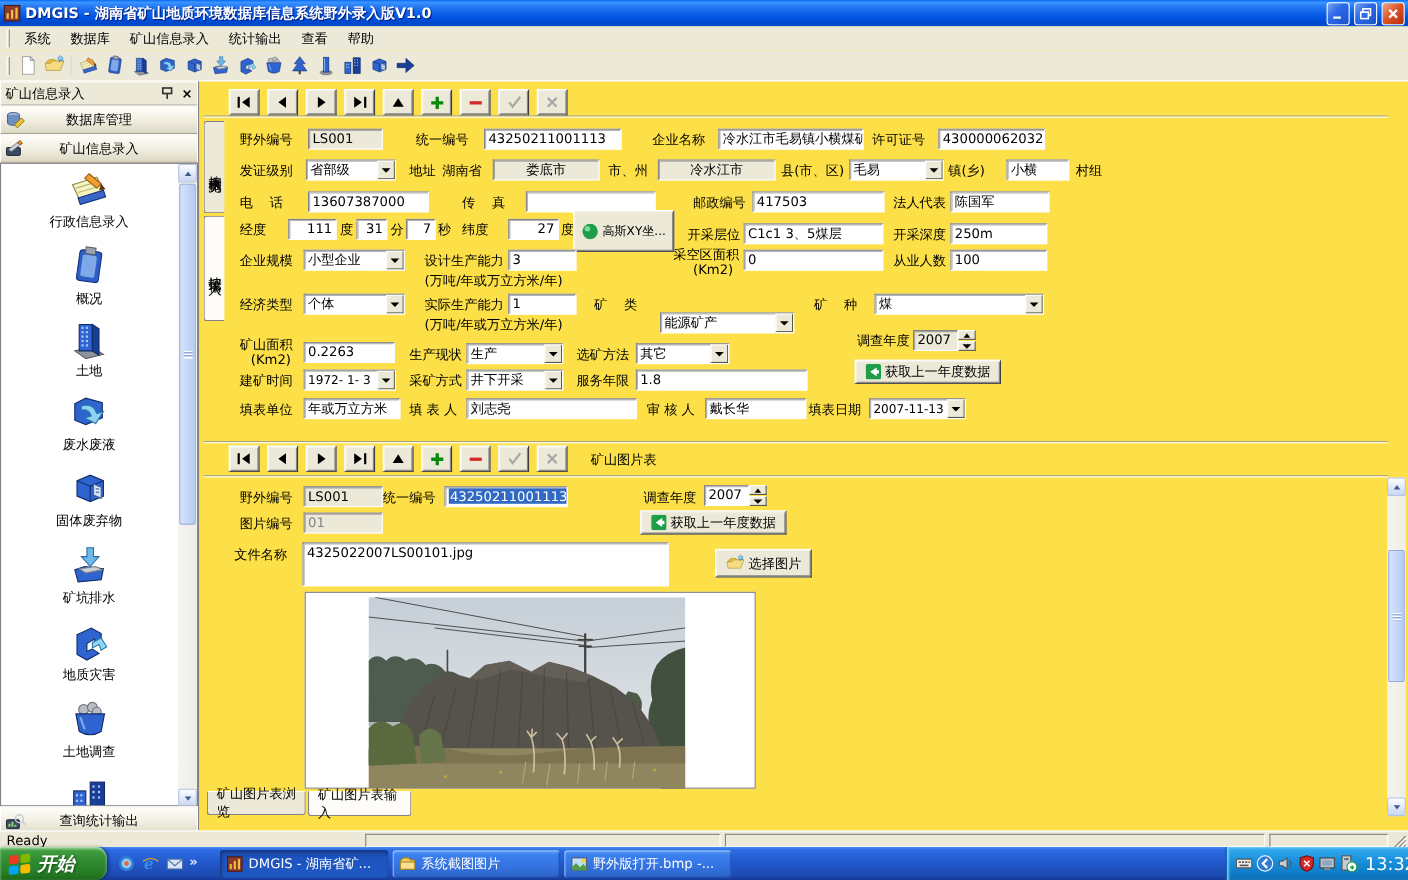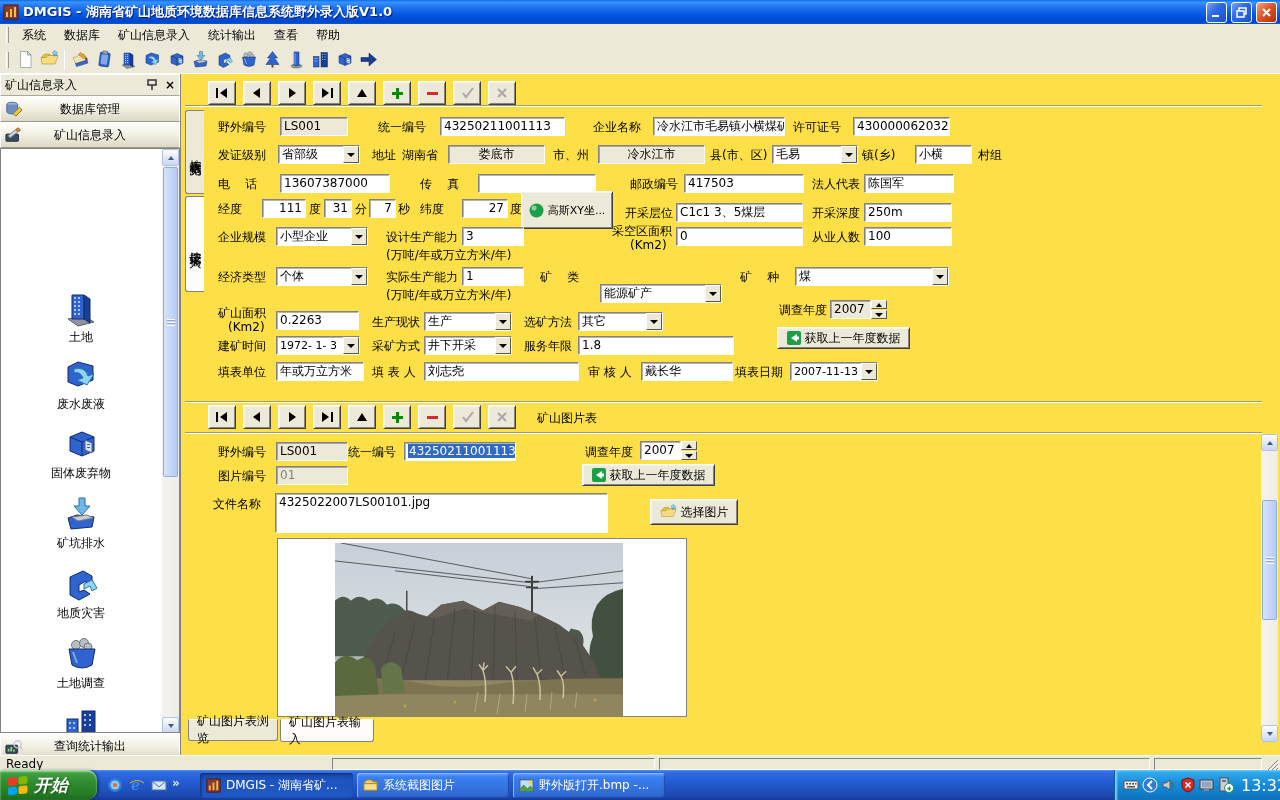--- a/index.html
+++ b/index.html
@@ -372,20 +372,32 @@
         </svg>
       <span>数据库管理</span>
     </div>
     <div class="sb-sec" style="top:48px">
       <svg class="sic" width="18" height="18">
           <use href="#i-recentry"></use>
         </svg>
       <span>矿山信息录入</span>
     </div>
     <div class="sb-body">
+      <div class="sb-item" style="top:4px">
+        <svg width="38" height="38">
+            <use href="#i-note"></use>
+          </svg><br>
+        <span class="sb-lbl">行政信息录入</span>
+      </div>
+      <div class="sb-item" style="top:74px">
+        <svg width="38" height="38">
+            <use href="#i-book"></use>
+          </svg><br>
+        <span class="sb-lbl">概况</span>
+      </div>
       <div class="sb-item" style="top:140px">
         <svg width="38" height="38">
             <use href="#i-building"></use>
           </svg><br>
         <span class="sb-lbl">土地</span>
       </div>
       <div class="sb-item" style="top:207px">
         <svg width="38" height="38">
             <use href="#i-folderarrow"></use>
           </svg><br>

